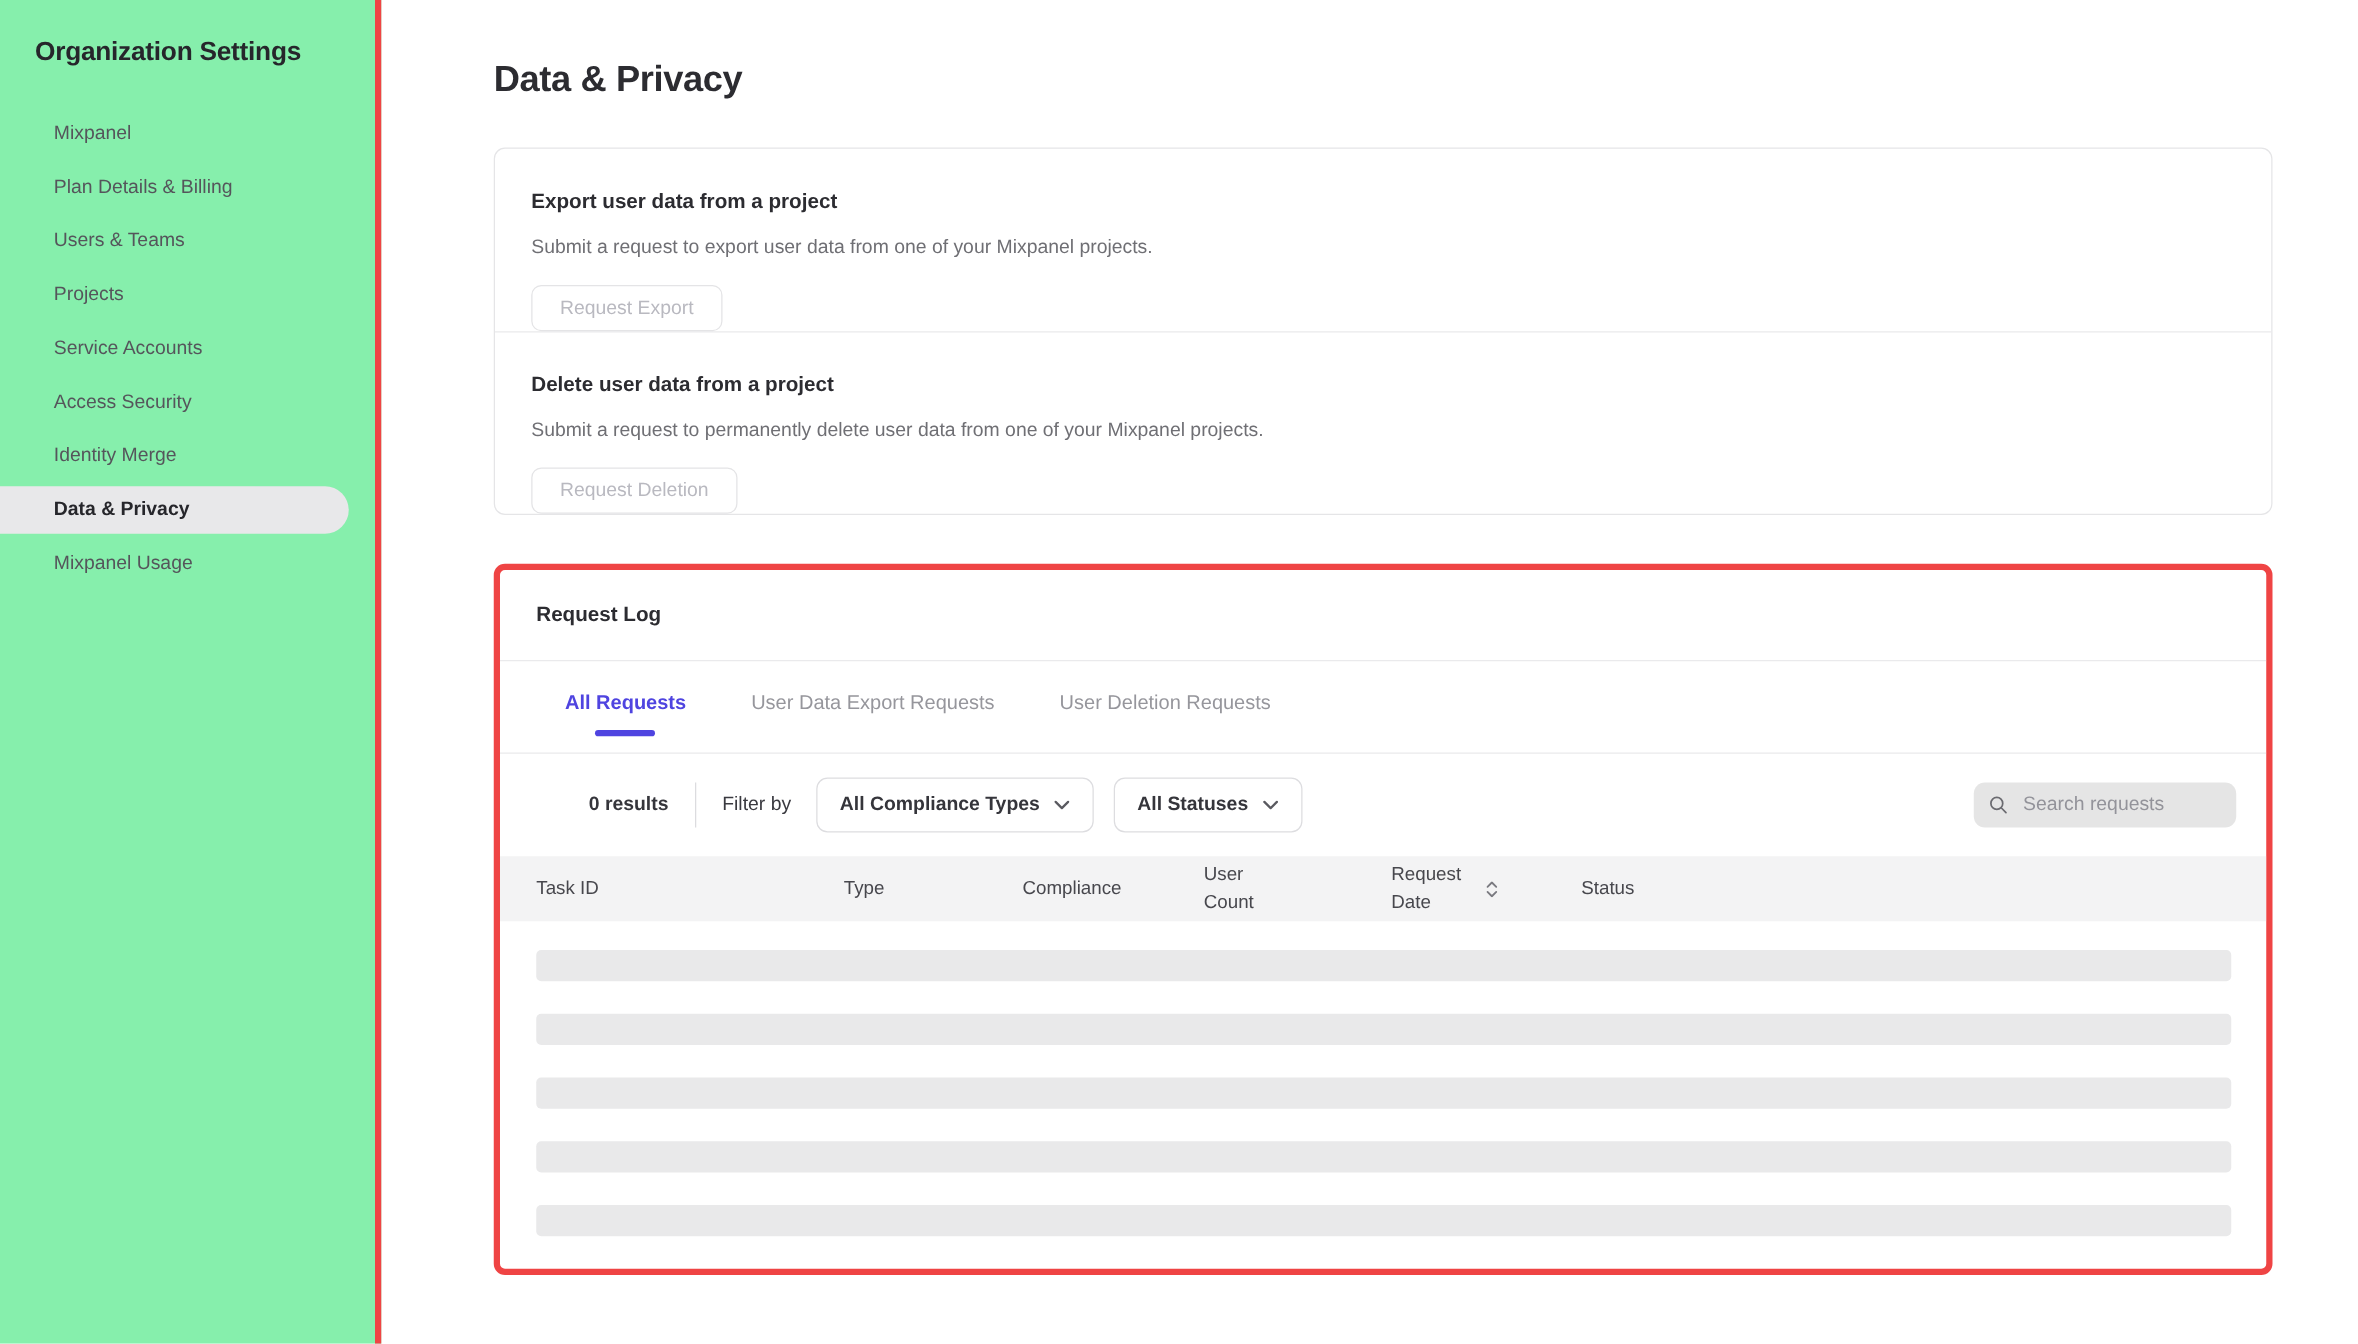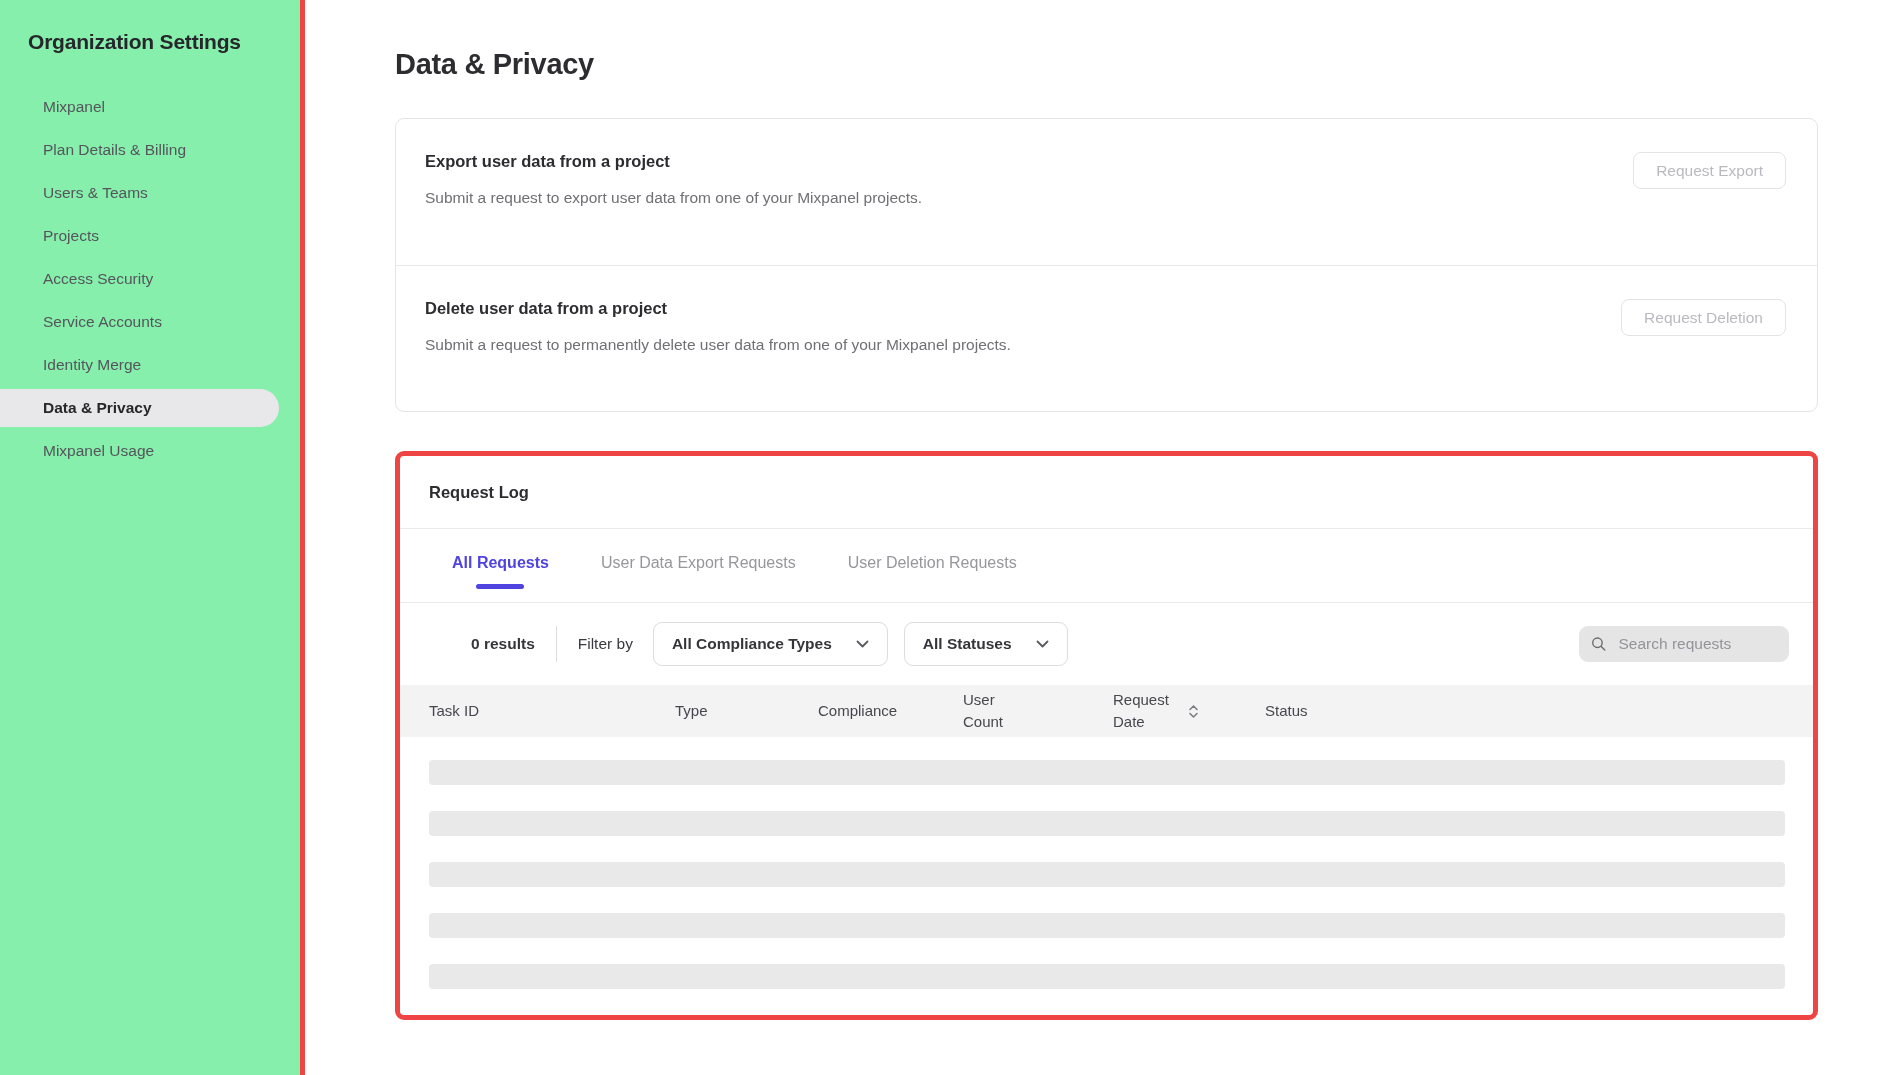--- a/index.html
+++ b/index.html
@@ -41,21 +41,21 @@
   }
   .content-w { width: 1423px; }
 
   
   .action-cards {
     margin-top: 37px; border: 1px solid #e5e5e7; border-radius: 9px;
     background: #fff;
   }
   .action-row {
     height: 146px; padding: 33px 31px 0 29px;
-    display: flex; justify-content: space-between; align-items: flex-start;
+    display: flex; justify-content: space-between; align-items: flex-start; flex-direction: column;
   }
   .action-row + .action-row { border-top: 1px solid #eaeaec; }
   .action-title { font-size: 16.5px; font-weight: 700; color: #2c2c31; margin: 0 0 18px 0; }
   .action-desc  { font-size: 15.5px; color: #6f6f74; }
   .ghost-btn {
     height: 37px; padding: 0 22px; background: #fff;
     border: 1px solid #e4e4e6; border-radius: 8px;
     font-family: inherit; font-size: 15.5px; color: #b9b9c0;
     cursor: default; white-space: nowrap;
   }
@@ -85,21 +85,21 @@
   .tab.active .tab-underline { display: block; }
 
   .filter-row {
     height: 82px; display: flex; align-items: center;
     padding: 0 24px 0 71px;
   }
   .results-count { font-size: 15.5px; font-weight: 600; color: #35353b; }
   .v-divider { width: 1px; height: 36px; background: #dcdcdf; margin: 0 21px; }
   .filter-by-label { font-size: 15.5px; color: #3a3a40; margin-right: 20px; }
   .dropdown-btn {
-    display: inline-flex; align-items: center; gap: 24px;
+    display: inline-flex; align-items: center; gap: 11px;
     height: 44px; padding: 0 18px; margin-right: 16px;
     background: #fff; border: 1px solid #dddde0; border-radius: 9px;
     font-family: inherit; font-size: 15.5px; font-weight: 700; color: #35353b;
     cursor: pointer; white-space: nowrap;
   }
   .chev { stroke: #5a5a60; stroke-width: 1.8; fill: none; stroke-linecap: round; stroke-linejoin: round; }
 
   .search-box {
     margin-left: auto; width: 210px; height: 36px;
     background: #e5e5e5; border-radius: 9px;
@@ -136,22 +136,22 @@
 
 <div class="app">
 
   <aside class="sidebar">
     <h2 class="sidebar-title">Organization Settings</h2>
     <nav>
       <div class="nav-item">Mixpanel</div>
       <div class="nav-item">Plan Details &amp; Billing</div>
       <div class="nav-item">Users &amp; Teams</div>
       <div class="nav-item">Projects</div>
+      <div class="nav-item">Service Accounts</div>
       <div class="nav-item">Access Security</div>
-      <div class="nav-item">Service Accounts</div>
       <div class="nav-item">Identity Merge</div>
       <div class="nav-item active">Data &amp; Privacy</div>
       <div class="nav-item">Mixpanel Usage</div>
     </nav>
   </aside>
 
   <main class="main">
     <h1 class="page-title">Data &amp; Privacy</h1>
 
     <div class="content-w">

